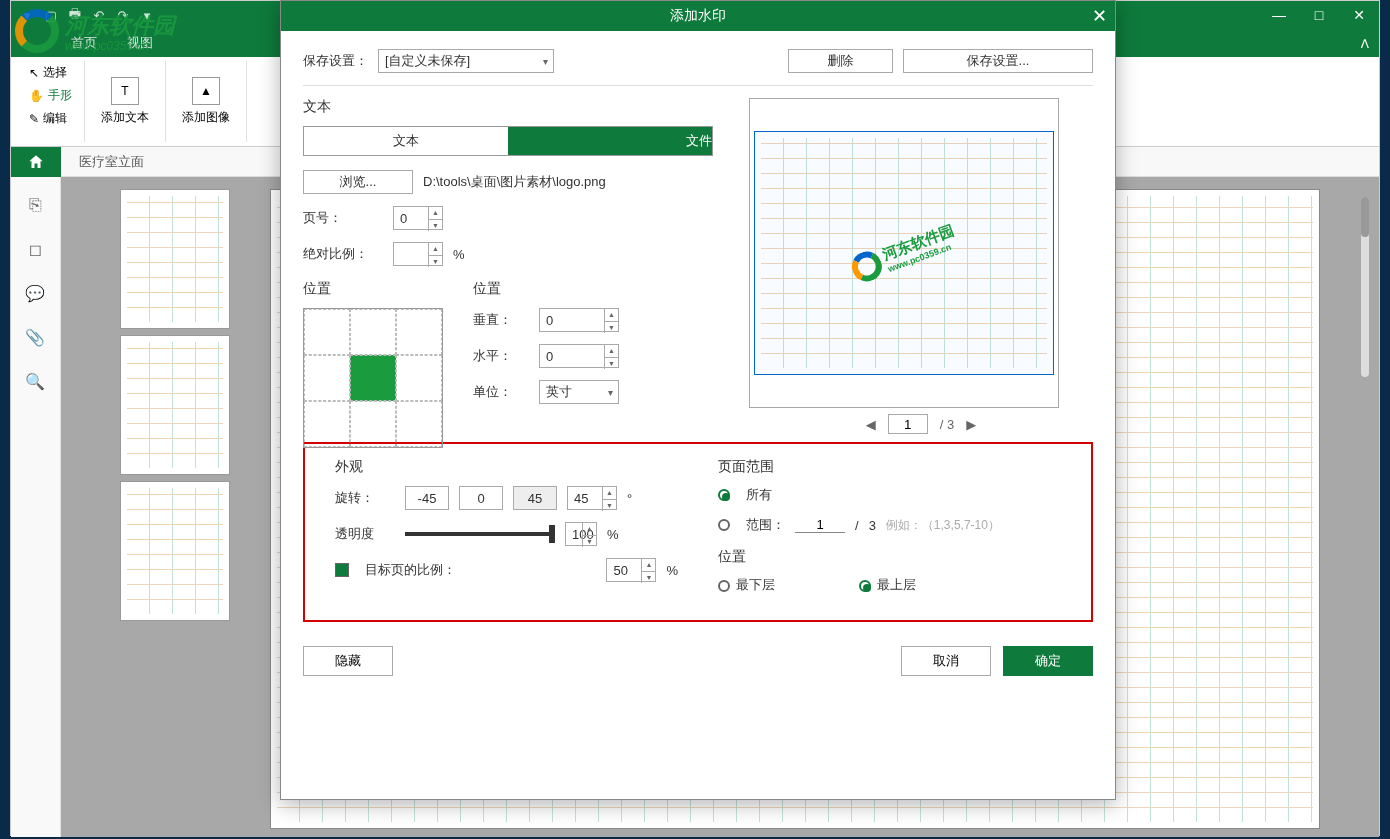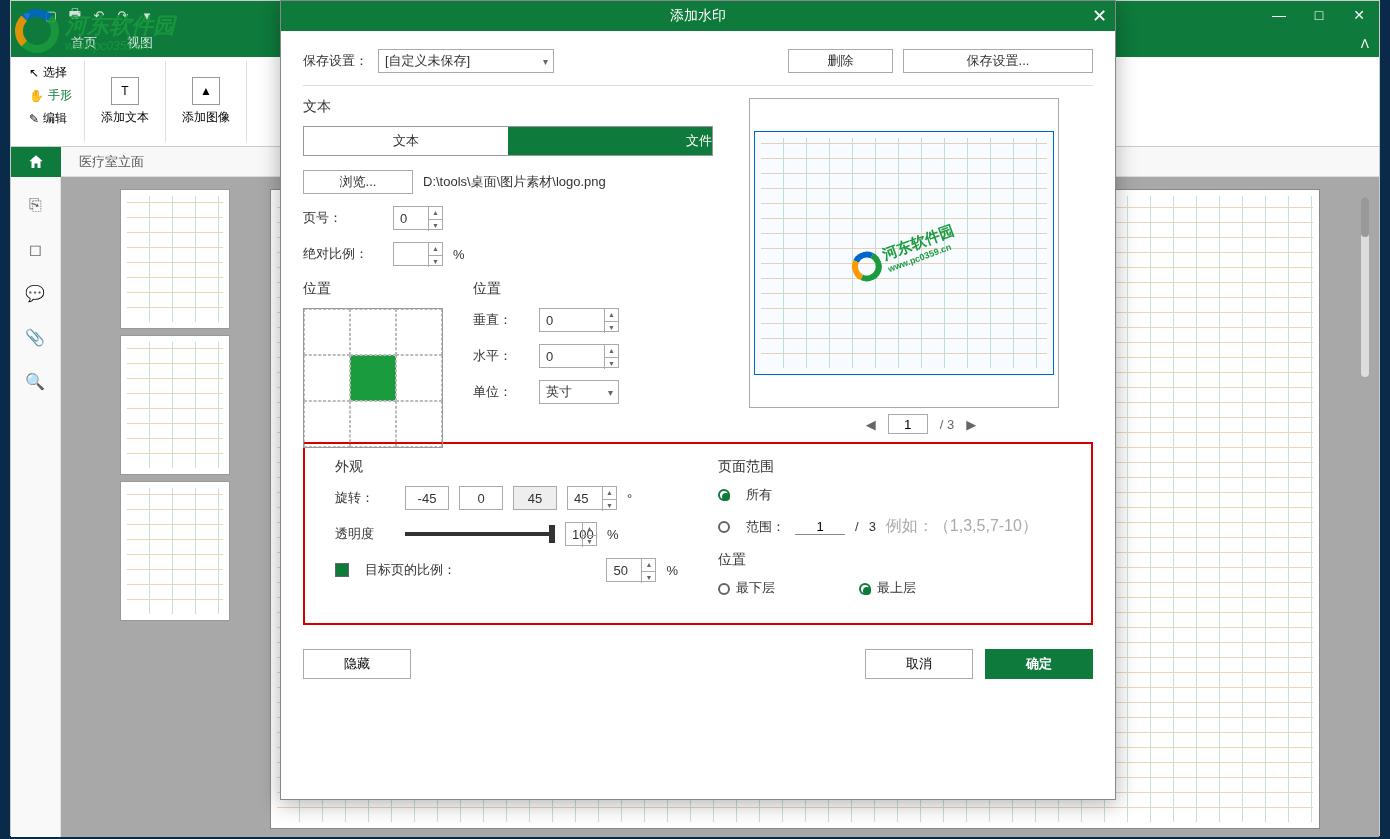--- a/index.html
+++ b/index.html
@@ -84,26 +84,26 @@
 .red-col { flex: 1; }
 
 .check { width: 14px; height: 14px; border: 1px solid #666; background: #0e7a3b; display: inline-block; margin-right: 6px; vertical-align: middle; }
 .radio { width: 12px; height: 12px; border: 2px solid #666; border-radius: 50%; display: inline-block; margin-right: 6px; vertical-align: middle; position: relative; }
 .radio.sel { border-color: #0e7a3b; }
 .radio.sel::after { content: ""; position: absolute; left: 2px; top: 2px; width: 8px; height: 8px; background: #0e7a3b; border-radius: 50%; }
 
 .slider-track { width: 150px; height: 4px; background: #333; position: relative; }
 .slider-thumb { position: absolute; right: 0; top: -7px; width: 6px; height: 18px; background: #333; }
 
-.example { color: #aaa; font-size: 16px; }
+.example { color: #aaa; font-size: 12px; }
 .under-input { border: none; border-bottom: 1px solid #888; width: 50px; text-align: center; font-size: 13px; }
 
 .dlg-footer { display: flex; gap: 12px; padding: 10px 22px; justify-content: flex-end; }
-.dlg-footer .btn { width: 108px; height: 30px; }
-.btn-primary { background: #0e7a3b; color: #fff; border-color: #0e7a3b; font-weight: bold; }
+.dlg-footer .btn { width: 90px; height: 30px; }
+.btn-primary { background: #0e7a3b; color: #fff; border-color: #0e7a3b; }
 .btn-hide { width: 140px; height: 30px; margin-right: auto; }
 
 .watermark-overlay { position: absolute; left: 0; top: 6px; width: 200px; height: 60px; pointer-events: none; opacity: 0.85; }
 .wm-circle { width: 44px; height: 44px; border: 8px solid #1a9c3e; border-left-color: #ff9900; border-top-color: #0066cc; border-radius: 50%; position: absolute; left: 4px; top: 2px; }
 .wm-text { position: absolute; left: 54px; top: 4px; font-size: 22px; font-weight: bold; font-style: italic; color: #1a9c3e; }
 .wm-url { position: absolute; left: 54px; top: 32px; font-size: 12px; color: #1a9c3e; font-style: italic; }
 
 .cad-lines { background-image: repeating-linear-gradient(0deg, transparent, transparent 14px, #c83 14px, #c83 15px), repeating-linear-gradient(90deg, transparent, transparent 22px, #5a9 22px, #5a9 23px); opacity: 0.35; position: absolute; inset: 6px; }
 </style>
 </head>

